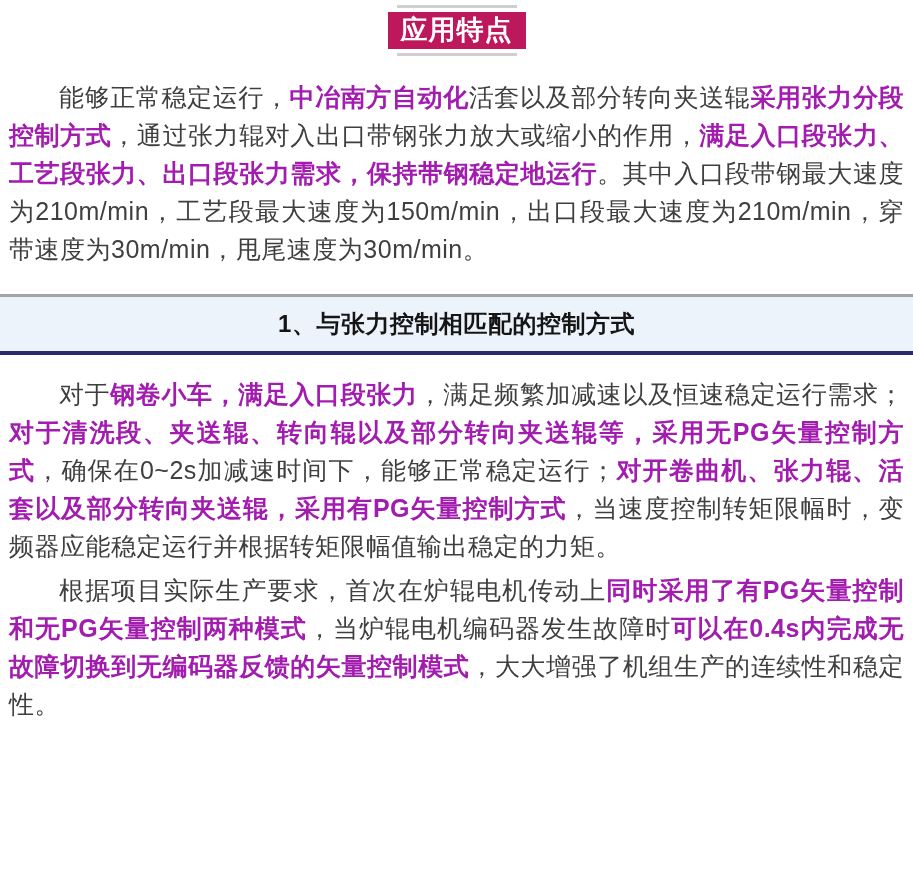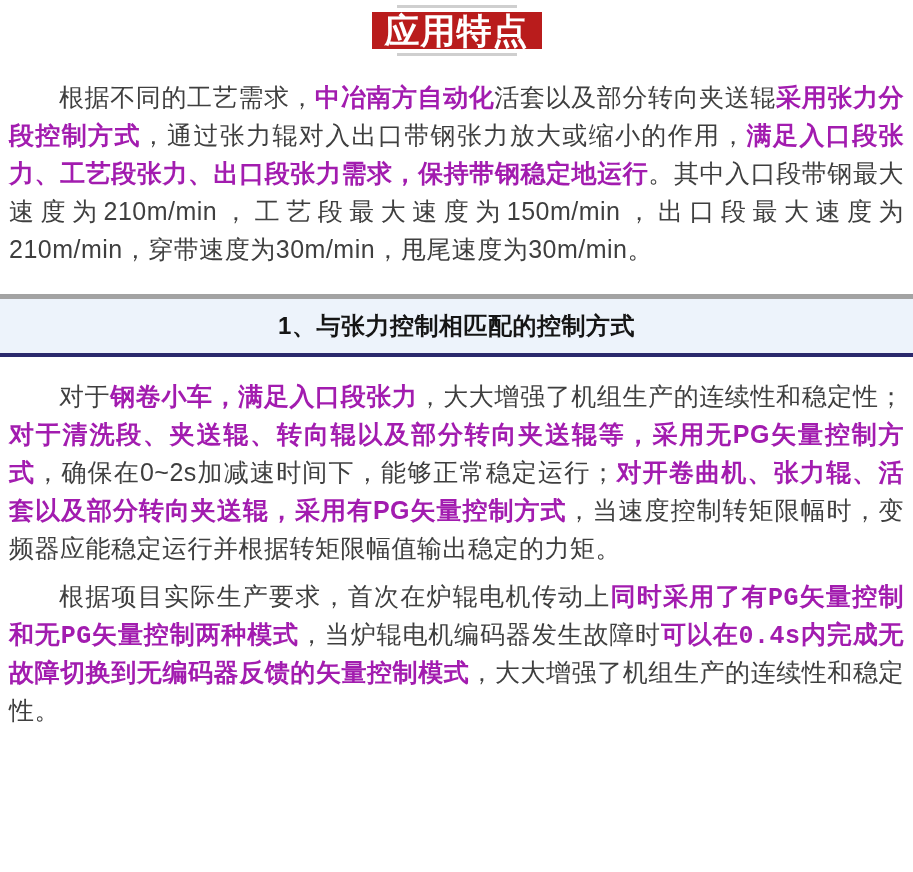--- a/index.html
+++ b/index.html
@@ -21,49 +21,49 @@
     flex-direction: column;
     align-items: center;
   }
   .deco-line {
     width: 120px;
     height: 3px;
     background: #cfcfcf;
   }
   .badge {
     margin: 4px 0;
-    background: #b91c1c;
+    background: #be185d;
     color: #ffffff;
     font-weight: 700;
-    font-size: 35px;
+    font-size: 27px;
     line-height: 31px;
     padding: 3px 13px;
     letter-spacing: 1px;
   }
   
   .para {
     margin: 0 9px;
     font-size: 25px;
     line-height: 38px;
     color: #3f3f3f;
     text-align: justify;
     text-indent: 2em;
     letter-spacing: 0.5px;
   }
   .para .seg.bold {
     font-weight: 700;
     color: #a21caf;
   }
   .p1 { margin-top: 22px; }
   .p2 { margin-top: 20px; }
-  .p3 { margin-top: 13px; font-family: Liberation Mono, monospace; }
+  .p3 { margin-top: 6px; }
   
   .band {
     margin-top: 26px;
-    border-top: 5px solid #a3a3a3;
+    border-top: 3px solid #a3a3a3;
     border-bottom: 4px solid #2a296c;
     background: #edf3fb;
     text-align: center;
     padding: 12px 0;
   }
   .band-title {
     font-size: 24px;
     line-height: 30px;
     font-weight: 700;
     color: #151515;
@@ -77,24 +77,24 @@
 <div class="page">
 
   <div class="title-wrap">
     <div class="deco-line"></div>
     <div class="badge">
       <span>应用特点</span>
     </div>
     <div class="deco-line"></div>
   </div>
 
-  <p class="para p1"><span class="seg">根据不同的工艺需求，</span><span class="seg bold">中冶南方自动化</span><span class="seg">活套以及部分转向夹送辊</span><span class="seg bold">采用张力分段控制方式</span><span class="seg">，通过张力辊对入出口带钢张力放大或缩小的作用，</span><span class="seg bold">满足入口段张力、工艺段张力、出口段张力需求，保持带钢稳定地运行</span><span class="seg">。其中入口段带钢最大速度为210m/min，工艺段最大速度为150m/min，出口段最大速度为210m/min，穿带速度为30m/min，甩尾速度为30m/min。</span></p>
+  <p class="para p1"><span class="seg">能够正常稳定运行，</span><span class="seg bold">中冶南方自动化</span><span class="seg">活套以及部分转向夹送辊</span><span class="seg bold">采用张力分段控制方式</span><span class="seg">，通过张力辊对入出口带钢张力放大或缩小的作用，</span><span class="seg bold">满足入口段张力、工艺段张力、出口段张力需求，保持带钢稳定地运行</span><span class="seg">。其中入口段带钢最大速度为210m/min，工艺段最大速度为150m/min，出口段最大速度为210m/min，穿带速度为30m/min，甩尾速度为30m/min。</span></p>
 
   <div class="band">
     <div class="band-title">1、与张力控制相匹配的控制方式</div>
   </div>
 
-  <p class="para p2"><span class="seg">对于</span><span class="seg bold">钢卷小车，满足入口段张力</span><span class="seg">，大大增强了机组生产的连续性和稳定性；</span><span class="seg bold">对于清洗段、夹送辊、转向辊以及部分转向夹送辊等，采用无PG矢量控制方式</span><span class="seg">，确保在0~2s加减速时间下，能够正常稳定运行；</span><span class="seg bold">对开卷曲机、张力辊、活套以及部分转向夹送辊，采用有PG矢量控制方式</span><span class="seg">，当速度控制转矩限幅时，变频器应能稳定运行并根据转矩限幅值输出稳定的力矩。</span></p>
+  <p class="para p2"><span class="seg">对于</span><span class="seg bold">钢卷小车，满足入口段张力</span><span class="seg">，满足频繁加减速以及恒速稳定运行需求；</span><span class="seg bold">对于清洗段、夹送辊、转向辊以及部分转向夹送辊等，采用无PG矢量控制方式</span><span class="seg">，确保在0~2s加减速时间下，能够正常稳定运行；</span><span class="seg bold">对开卷曲机、张力辊、活套以及部分转向夹送辊，采用有PG矢量控制方式</span><span class="seg">，当速度控制转矩限幅时，变频器应能稳定运行并根据转矩限幅值输出稳定的力矩。</span></p>
 
 
   <p class="para p3"><span class="seg">根据项目实际生产要求，首次在炉辊电机传动上</span><span class="seg bold">同时采用了有PG矢量控制和无PG矢量控制两种模式</span><span class="seg">，当炉辊电机编码器发生故障时</span><span class="seg bold">可以在0.4s内完成无故障切换到无编码器反馈的矢量控制模式</span><span class="seg">，大大增强了机组生产的连续性和稳定性。</span></p>
 
 </div>
 
 </body></html>

